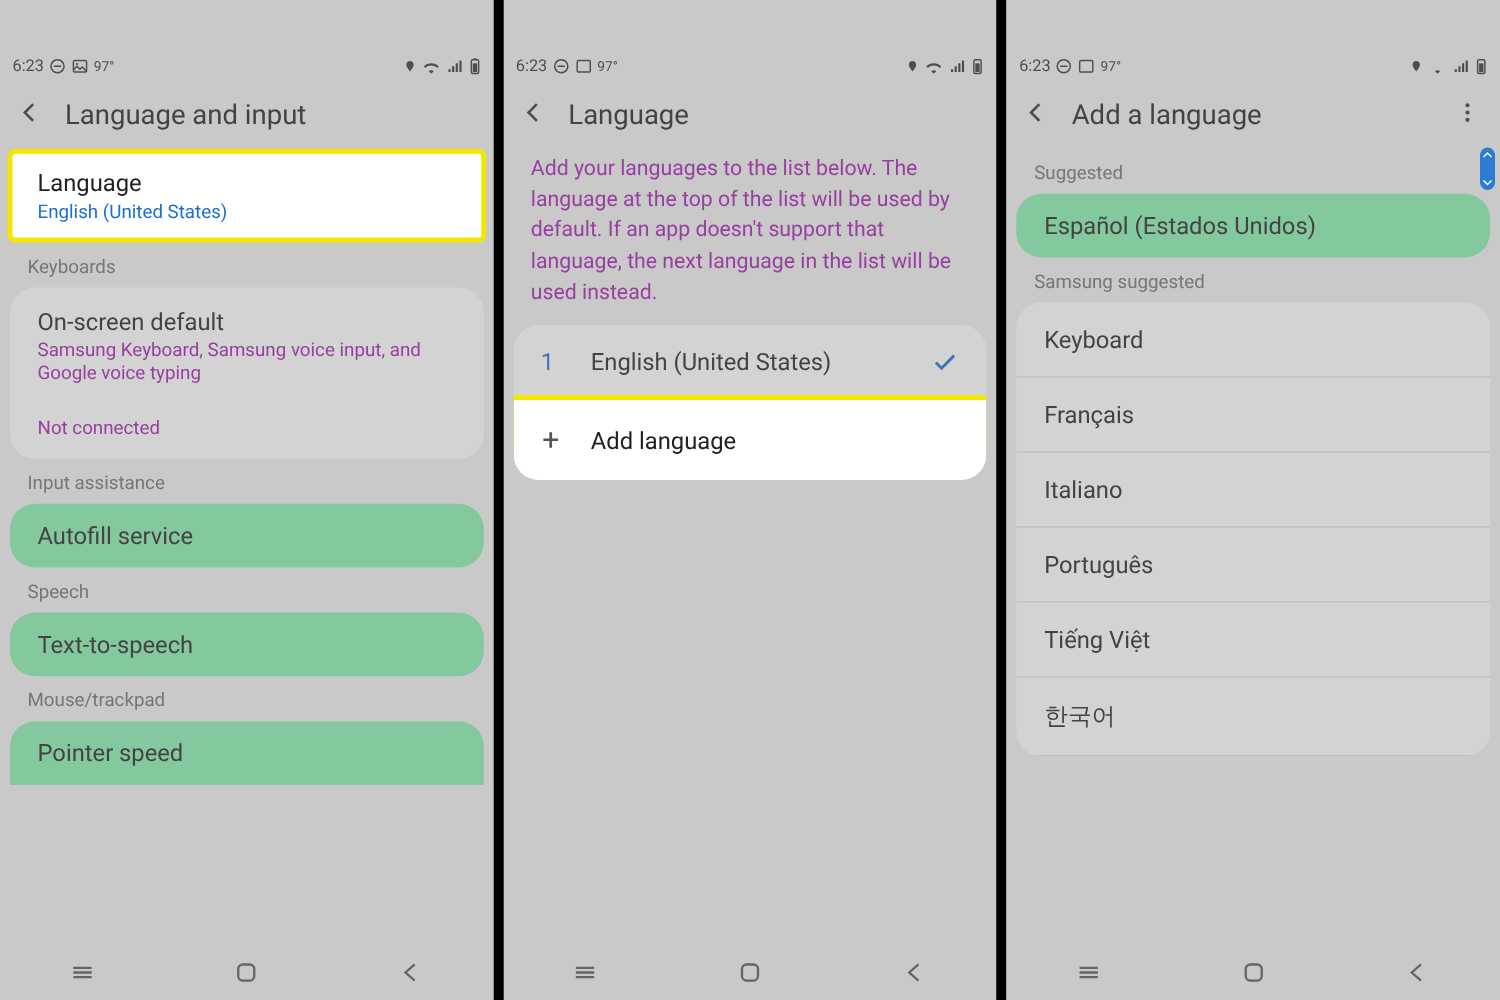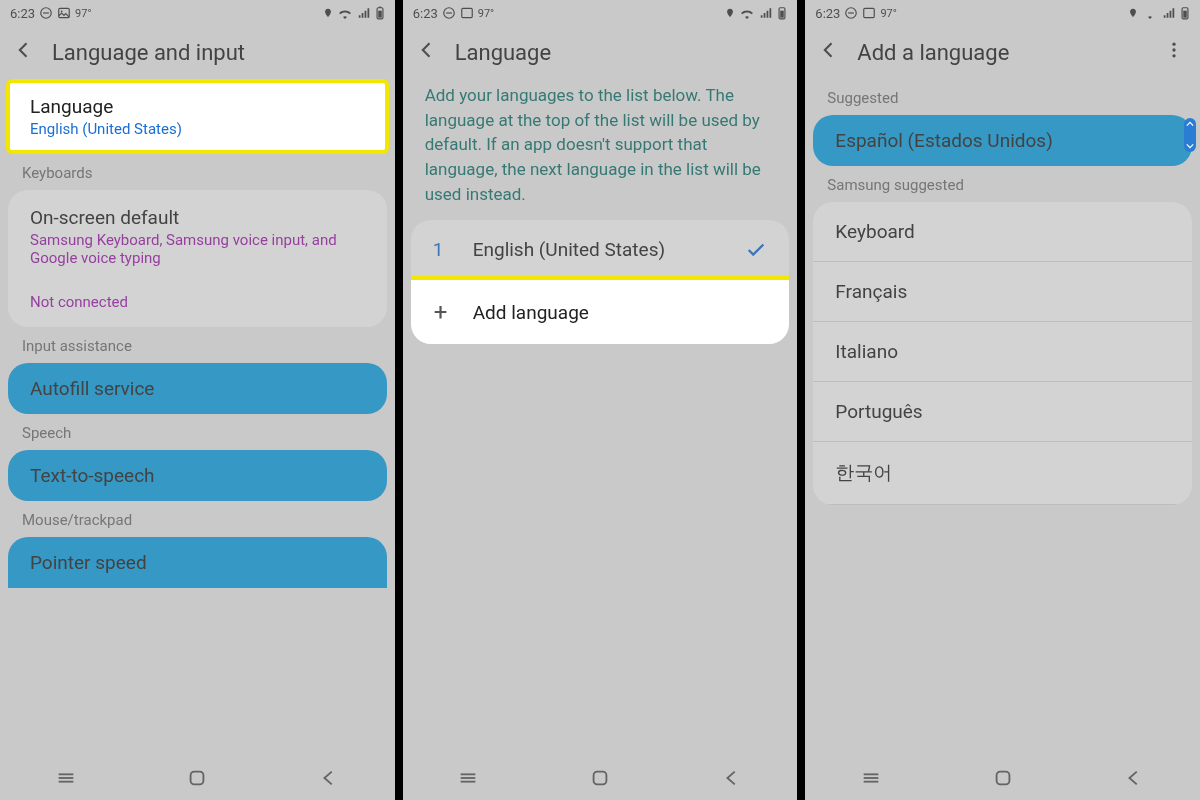--- a/index.html
+++ b/index.html
@@ -26,61 +26,62 @@
     z-index: 10;
   }
   .status-bar {
     height: 26px;
     display: flex;
     align-items: center;
     padding: 0 10px;
     font-size: 13px;
     color: #333;
     justify-content: space-between;
+    margin-top: 40px;
   }
   .status-left { display: flex; align-items: center; gap: 4px; }
   .status-right { display: flex; align-items: center; gap: 4px; font-size: 12px; }
   .status-right svg, .status-left svg { display: block; }
   .header {
     display: flex;
     gap: 18px;
     padding: 14px 16px 14px 14px;
     font-size: 22px;
     color: #222;
   }
   .header .back { width: 20px; height: 20px; }
   .header .title { flex: 1; font-weight: 400; }
   .section-label {
     padding: 10px 22px 8px;
     font-size: 15px;
     color: #707070;
   }
   .row {
-    background: #0ea5e9;
+    background: #86efac;
     padding: 14px 22px;
     border-radius: 20px;
     margin: 0 8px;
   }
   .row-group { background:#fff; border-radius:20px; margin:0 8px; padding: 4px 0; }
   .row-in { padding: 12px 22px; }
   .row-title { font-size: 19px; color: #222; }
   .row-sub { font-size: 15px; color: #a21caf; margin-top: 2px; }
   .row-sub.blue { color: #1a6fd4; }
   .highlight {
     position: relative;
     z-index: 20;
     background: #fff;
     outline: 4px solid #f3e600;
     outline-offset: -2px;
   }
   .desc {
     padding: 4px 22px 14px;
     font-size: 17px;
     line-height: 1.45;
-    color: #0f766e;
+    color: #a21caf;
   }
   .lang-list { background:#fff; margin: 0 8px; border-radius: 20px; overflow:hidden; }
   .lang-row {
     display: flex;
     align-items: center;
     padding: 18px 22px;
     font-size: 19px;
     color: #222;
     gap: 24px;
     border-bottom: 1px solid #e6e6e6;
@@ -338,20 +339,23 @@
     <div class="lang-row">
         <span>Français</span>
       </div>
     <div class="lang-row">
         <span>Italiano</span>
       </div>
     <div class="lang-row">
         <span>Português</span>
       </div>
     <div class="lang-row">
+        <span>Tiếng Việt</span>
+      </div>
+    <div class="lang-row">
         <span>한국어</span>
       </div>
   </div>
 
   <div class="nav-bar">
     <svg width="22" height="22" viewBox="0 0 24 24">
         <line x1="4" y1="8" x2="20" y2="8" stroke="#555" stroke-width="2"></line>
         <line x1="4" y1="12" x2="20" y2="12" stroke="#555" stroke-width="2"></line>
         <line x1="4" y1="16" x2="20" y2="16" stroke="#555" stroke-width="2"></line>
       </svg>

